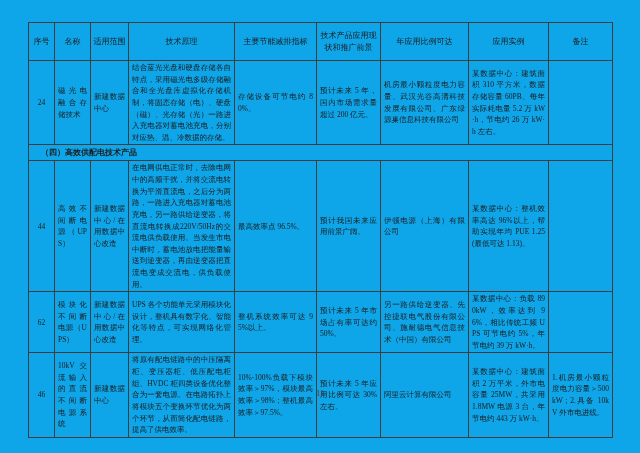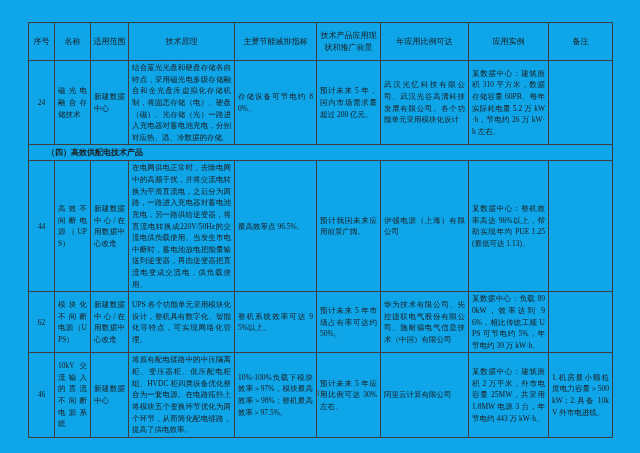--- a/index.html
+++ b/index.html
@@ -20,21 +20,21 @@
   th { text-align:center; font-size:8px; line-height:1.4; padding:1px 2px; }
   td.center { text-align:center; }
   td.just { text-align:justify; text-align-last:left; }
   tr.h-head { height:38px; }
   tr.h-43 { height:70px; }
   tr.h-sec { height:16px; }
   tr.h-44 { height:116px; }
   tr.h-45 { height:60px; }
   tr.h-46 { height:84px; }
   td.section {
-    font-weight:bold; text-align:left; font-size:8px; padding-left:18px;
+    font-weight:bold; text-align:left; font-size:8px; padding-left:12px;
   }
   .pagenum {
     position:absolute; left:0; top:388px; width:640px;
     text-align:center; font-size:8.5px; color:#444;
   }
 </style>
 </head>
 <body>
 
 <div class="page">
@@ -64,21 +64,21 @@
       </tr>
     </thead>
     <tbody>
       <tr class="h-43">
         <td class="center">24</td>
         <td class="just">磁光电融合存储技术</td>
         <td class="just">新建数据中心</td>
         <td class="just">结合蓝光光盘和硬盘存储各自特点，采用磁光电多级存储融合和全光盘库虚拟化存储机制，将固态存储（电）、硬盘（磁）、光存储（光）一路进入充电器对蓄电池充电，分别对应热、温、冷数据的存储。</td>
         <td class="just">存储设备可节电约 80%。</td>
         <td class="just">预计未来 5 年，国内市场需求量超过 200 亿元。</td>
-        <td class="just">武汉光忆科技有限公司、武汉光谷高清科技发展有限公司、各个功能单元采用模块化设计</td>
+        <td class="just">机房最小颗粒度电力容量、武汉光谷高清科技发展有限公司、广东绿源巢信息科技有限公司</td>
         <td class="just">某数据中心：建筑面积 310 平方米，数据存储容量 60PB、每年实际耗电量 5.2 万 kW·h，节电约 26 万 kW·h 左右。</td>
         <td class="just"></td>
       </tr>
       <tr class="h-sec">
         <td class="section" colspan="9">（四）高效供配电技术产品</td>
       </tr>
       <tr class="h-44">
         <td class="center">44</td>
         <td class="just">高效不间断电源（UPS）</td>
         <td class="just">新建数据中心/在用数据中心改造</td>
@@ -89,21 +89,21 @@
         <td class="just">某数据中心：整机效率高达 96%以上，帮助实现年均 PUE 1.25(最低可达 1.13)。</td>
         <td class="just"></td>
       </tr>
       <tr class="h-45">
         <td class="center">62</td>
         <td class="just">模块化不间断电源（UPS）</td>
         <td class="just">新建数据中心/在用数据中心改造</td>
         <td class="just">UPS 各个功能单元采用模块化设计，整机具有数字化、智能化等特点，可实现网络化管理。</td>
         <td class="just">整机系统效率可达 95%以上。</td>
         <td class="just">预计未来 5 年市场占有率可达约 50%。</td>
-        <td class="just">华为技术有限公司、先控捷联电气股份有限公司、施耐德电气信息技术（中国）有限公司</td>
+        <td class="just">另一路供给逆变器、先控捷联电气股份有限公司、施耐德电气信息技术（中国）有限公司</td>
         <td class="just">某数据中心：负载 890kW，效率达到 96%，相比传统工频 UPS 可节电约 5%，年节电约 39 万 kW·h。</td>
         <td class="just"></td>
       </tr>
       <tr class="h-46">
         <td class="center">46</td>
         <td class="just">10kV交流输入的直流不间断电源系统</td>
         <td class="just">新建数据中心</td>
         <td class="just">将原有配电链路中的中压隔离柜、变压器柜、低压配电柜组、HVDC 柜四类设备优化整合为一套电源。在电路拓扑上将模块五个变换环节优化为两个环节，从而简化配电链路，提高了供电效率。</td>
         <td class="just">10%-100%负载下模块效率＞97%，模块最高效率＞98%；整机最高效率＞97.5%。</td>
         <td class="just">预计未来 5 年应用比例可达 30%左右。</td>

